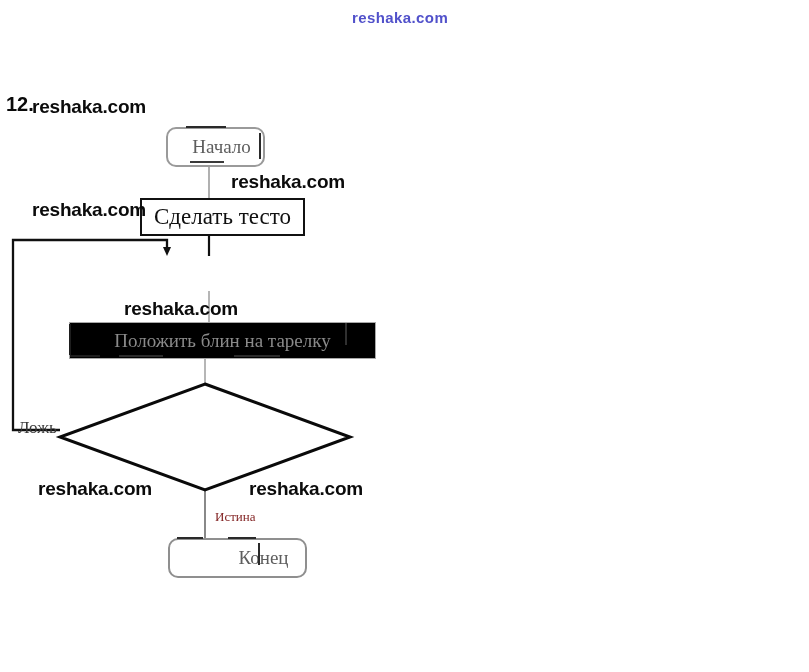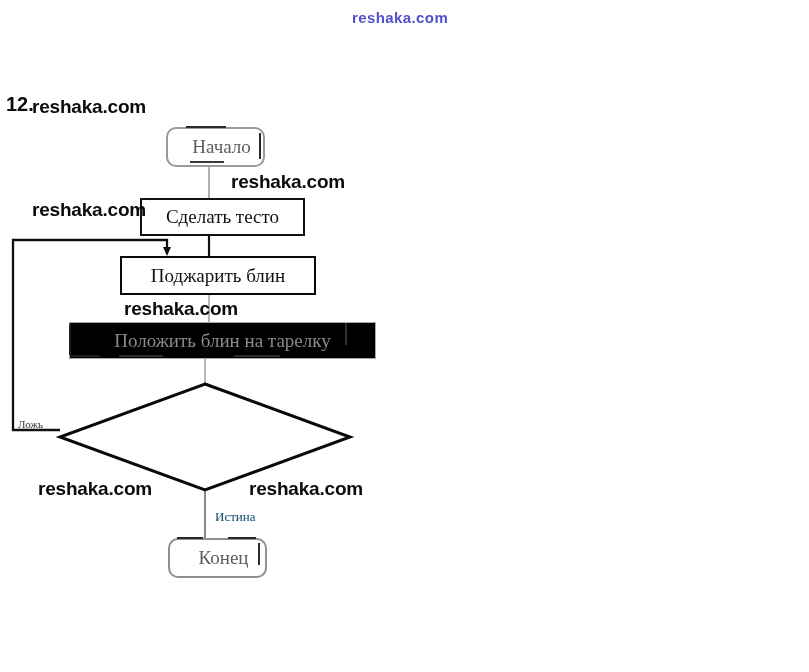--- a/index.html
+++ b/index.html
@@ -56,43 +56,43 @@
     white-space: nowrap;
     text-align: center;
     line-height: 1.05;
   }
   .terminal-label {
     font-size: 19px;
     color: #5e5e5e;
     margin-left: 12px;
   }
   .process-label {
-    font-size: 19px;
+    font-size: 23px;
     color: #101010;
   }
   .process-label-faded {
     font-size: 19px;
     color: #8a8a8a;
   }
   .decision-label {
     font-size: 19px;
     color: #131313;
   }
   .edge-label {
     font-family: "Liberation Serif", serif;
-    font-size: 11px;
+    font-size: 17px;
     color: #3a3a3a;
     white-space: nowrap;
     background: rgba(255,255,255,0.0);
     text-align: center;
   }
   .edge-label-faded {
     font-family: "Liberation Serif", serif;
     font-size: 13px;
-    color: #0c4a6e;
+    color: #7f1d1d;
     white-space: nowrap;
   }
   .centerer {
     display: flex;
     align-items: center;
     justify-content: center;
   }
 </style>
 </head>
 <body>
@@ -141,42 +141,38 @@
 
   <div class="abs" style="left:186px; top:126px; width:40px; height:2px; background:#2a2a2a;"></div>
   <div class="abs" style="left:259px; top:133px; width:2px; height:26px; background:#2a2a2a;"></div>
   <div class="abs" style="left:190px; top:161px; width:34px; height:2px; background:#3a3a3a;"></div>
 
   <div class="abs centerer" style="left:140px; top:198px; width:161px; height:34px;
               border:2px solid #111111; background:#ffffff;">
     <span class="node-label process-label">Сделать тесто</span>
   </div>
 
-  <div class="abs centerer" style="left:120px; top:256px; width:192px; height:35px;
-              border:2.4px solid #0a0a0a; background:#ffffff;">
-    <span class="node-label process-label">Поджарить блин</span>
-  </div>
 
   <div class="abs centerer" style="left:69px; top:322px; width:305px; height:35px;
               border:1.6px solid #a8a8a8; background:#000000;">
     <span class="node-label process-label-faded">Положить блин на тарелку</span>
   </div>
 
   <div class="abs" style="left:69px; top:324px; width:2px; height:31px; background:#1e1e1e;"></div>
   <div class="abs" style="left:70px; top:355px; width:30px; height:2px; background:#1e1e1e;"></div>
   <div class="abs" style="left:119px; top:355px; width:44px; height:2px; background:#2b2b2b;"></div>
   <div class="abs" style="left:234px; top:355px; width:46px; height:2px; background:#2b2b2b;"></div>
   <div class="abs" style="left:345px; top:323px; width:2px; height:22px; background:#303030;"></div>
 
   <svg class="abs" style="left:55px; top:378px;" width="305" height="120" viewBox="0 0 305 120">
     <polygon points="150,6 295,59 150,112 5,59" fill="#ffffff" stroke="#0a0a0a" stroke-width="3"></polygon>
   </svg>
 
   <div class="abs centerer" style="left:168px; top:538px; width:95px; height:36px;
-              border:2px solid #8f8f8f; border-radius:10px; background:#ffffff;">
+              border:2px solid #8f8f8f; border-radius:10px; background:#ffffff;padding-left:40px;">
     <span class="node-label terminal-label">Конец</span>
   </div>
   <div class="abs" style="left:177px; top:537px; width:26px; height:2px; background:#2a2a2a;"></div>
   <div class="abs" style="left:228px; top:537px; width:28px; height:2px; background:#2a2a2a;"></div>
   <div class="abs" style="left:258px; top:543px; width:2px; height:22px; background:#2a2a2a;"></div>
 
   <div class="abs edge-label" style="left:18px; top:418px;">
     <span>Ложь</span>
   </div>
 

